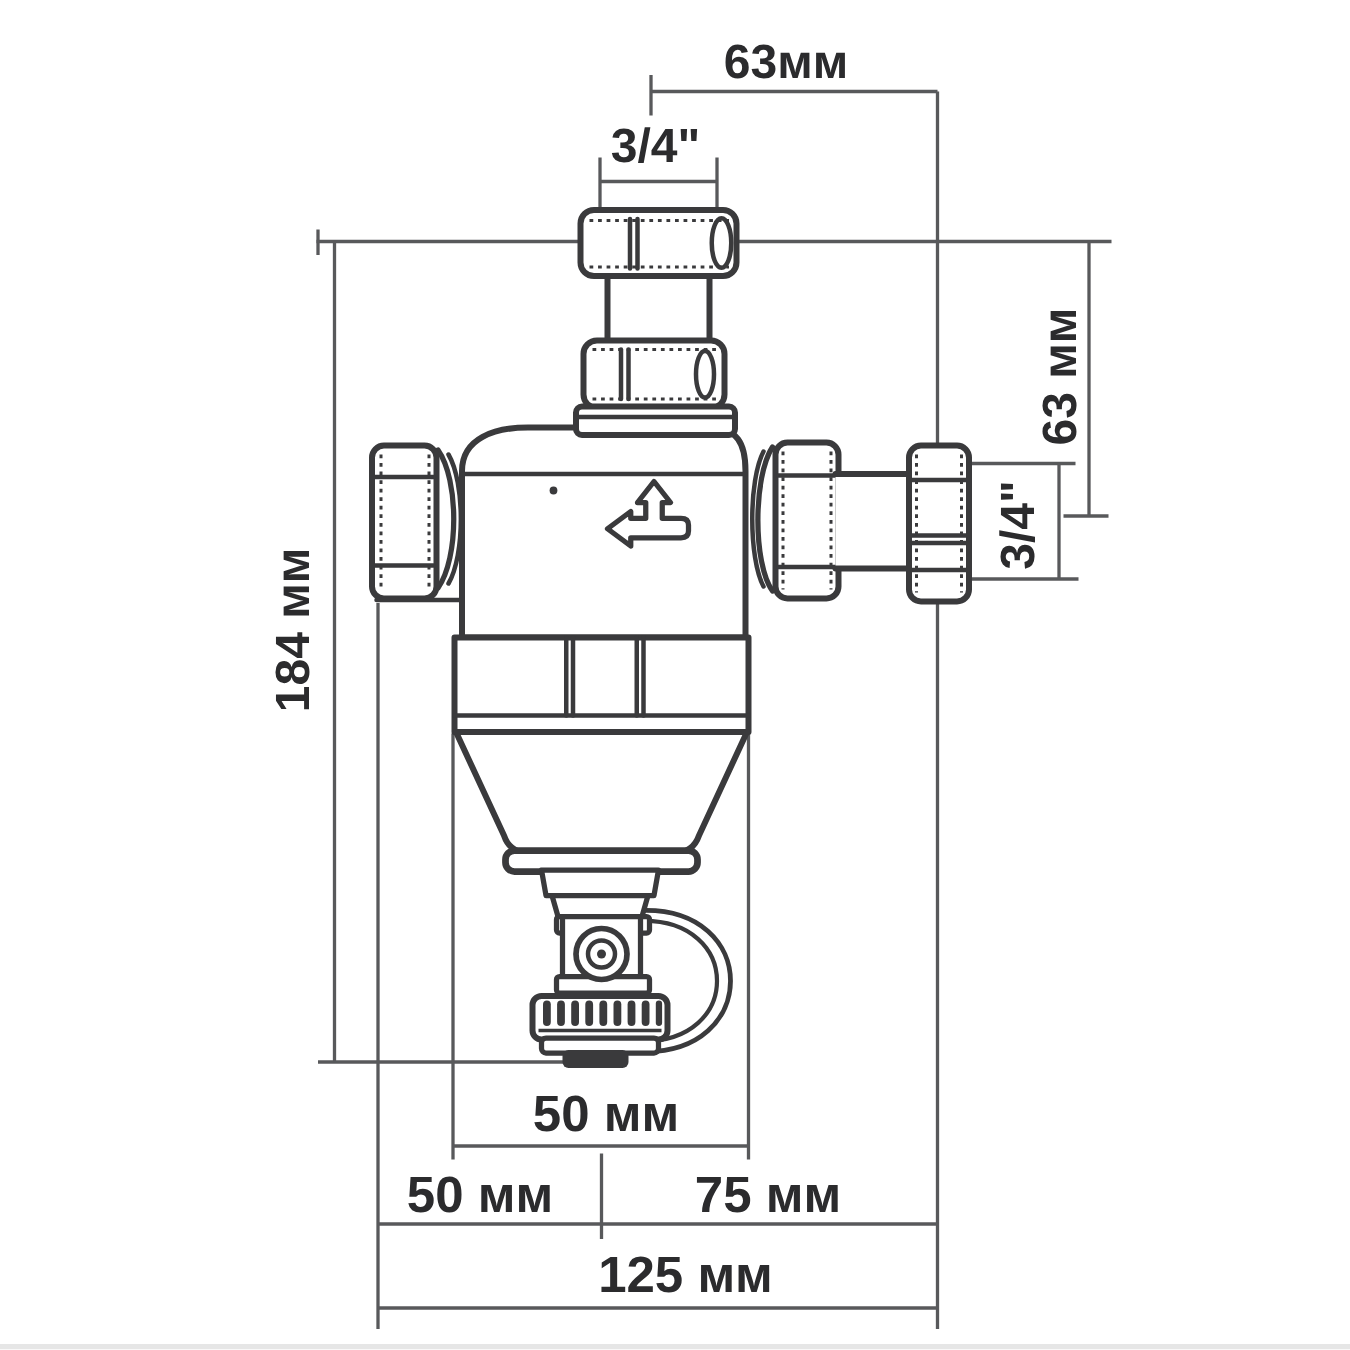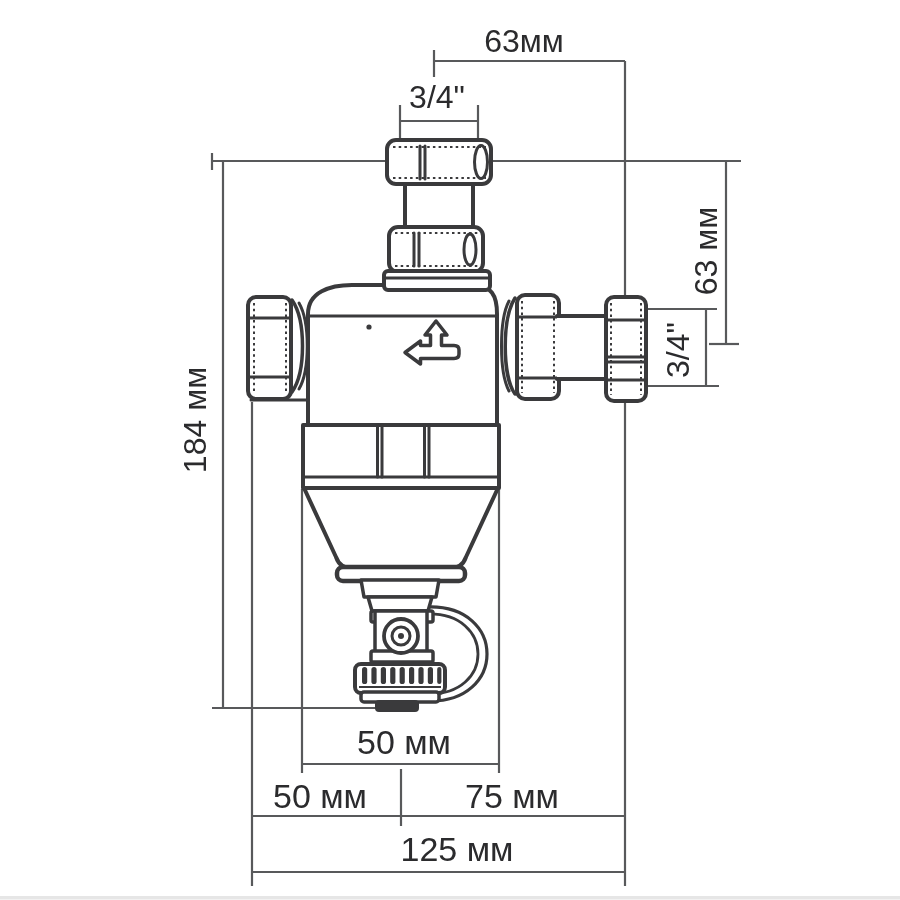--- a/index.html
+++ b/index.html
@@ -2,20 +2,21 @@
 <html><head>
 <meta charset="utf-8">
 <style>
   html,body{margin:0;padding:0;background:#ffffff;}
   .stage{
     position:relative;
     width:900px;height:900px;
     background:#ffffff;
     overflow:hidden;
     font-family:"Liberation Sans","DejaVu Sans",sans-serif;
+    font-weight:bold;
   }
   svg{position:absolute;left:0;top:0;}
   text{
     font-family:"Liberation Sans","DejaVu Sans",sans-serif;
     fill:#2b2b2d;
   }
   .dim{stroke:#58595b;stroke-width:2.2;fill:none;stroke-linecap:butt;}
   .dev{stroke:#3a3a3c;stroke-width:4;fill:none;stroke-linejoin:round;stroke-linecap:round;}
   .devfill{stroke:#3a3a3c;stroke-width:4;fill:#ffffff;stroke-linejoin:round;}
   .inner{stroke:#3a3a3c;stroke-width:3;fill:none;stroke-linecap:round;}

